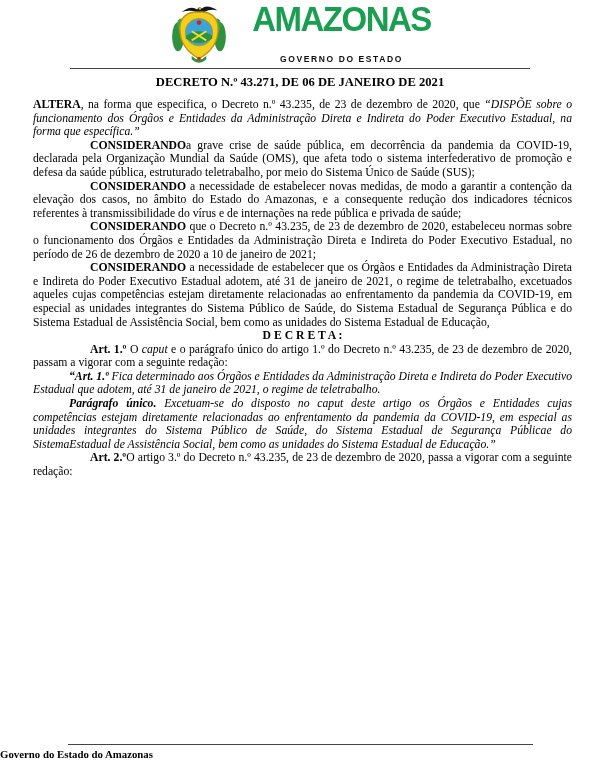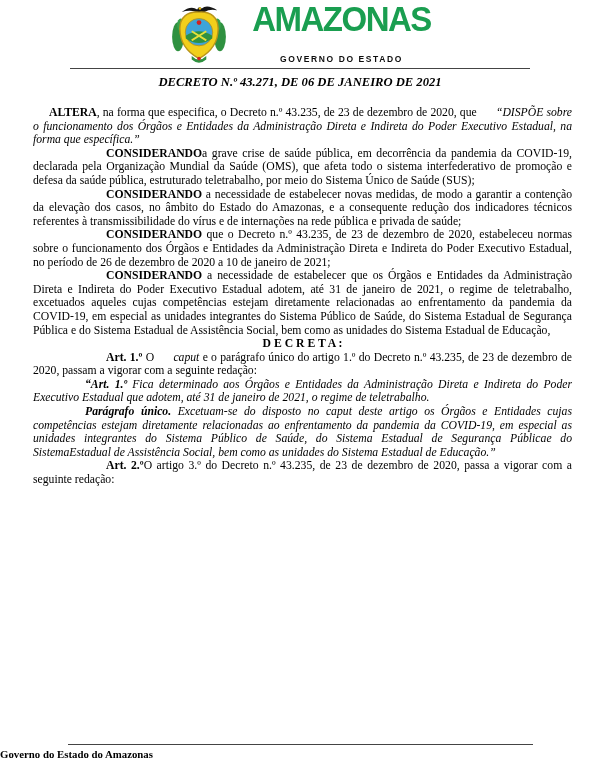--- a/index.html
+++ b/index.html
@@ -16,39 +16,38 @@
     font-family:"Liberation Sans","DejaVu Sans",sans-serif;
     font-weight:700;font-size:33px;line-height:30px;letter-spacing:-1.5px;
     transform:scaleY(1.08);
   }
   .brand-sub{
     font-family:"Liberation Sans","DejaVu Sans",sans-serif;
     font-weight:700;font-size:8.5px;letter-spacing:1.6px;color:#0d0d0d;margin-top:20px;
   }
   .rule{border:0;border-top:1.2px solid #444;width:460px;margin:2px auto 0;}
   .doc-title{
-    text-align:center;font-size:12.6px;font-weight:700;margin:6px 0 16px;
+    text-align:center;font-size:12.6px;font-weight:700;margin:6px 0 8px;
     font-family:"Liberation Serif","DejaVu Serif",serif;
-    font-style:italic;
   }
   
   .doc-body{margin:0 28px 0 33px;font-size:11.7px;line-height:13.6px;text-align:justify;}
   .doc-body p{margin:0;}
   .p-altera{margin:13px 0 0 152px;}
   .p-consider-0{margin-top:17px;}
   .p-consider{text-indent:57px;}
   .p-consider-1{margin-top:13px;}
   .p-consider-2{margin-top:12px;}
   .p-consider-3{margin-top:14px;}
   .p-decreta{margin-top:16px;text-align:center;font-weight:700;}
   .p-art{text-indent:57px;margin-top:12px;}
   .p-art-1{margin-top:18px;}
   .p-quote{margin:13px 56px 0 52px;font-style:italic;text-indent:36px;}
   .p-quote-1{margin-top:18px;}
-  b,i{font-weight:inherit;font-style:inherit;margin-left:16px;}
+  b,i{font-weight:inherit;font-style:inherit;}
   .bold{font-weight:700;}
   .ital{font-style:italic;}
   
   .doc-footer{position:absolute;left:0;right:0;top:744px;}
   .f-org{font-weight:700;font-size:10.8px;line-height:13px;margin-top:3px;}
   .f-addr{font-size:10.8px;line-height:12px;}
 </style>
 </head>
 <body>
 

